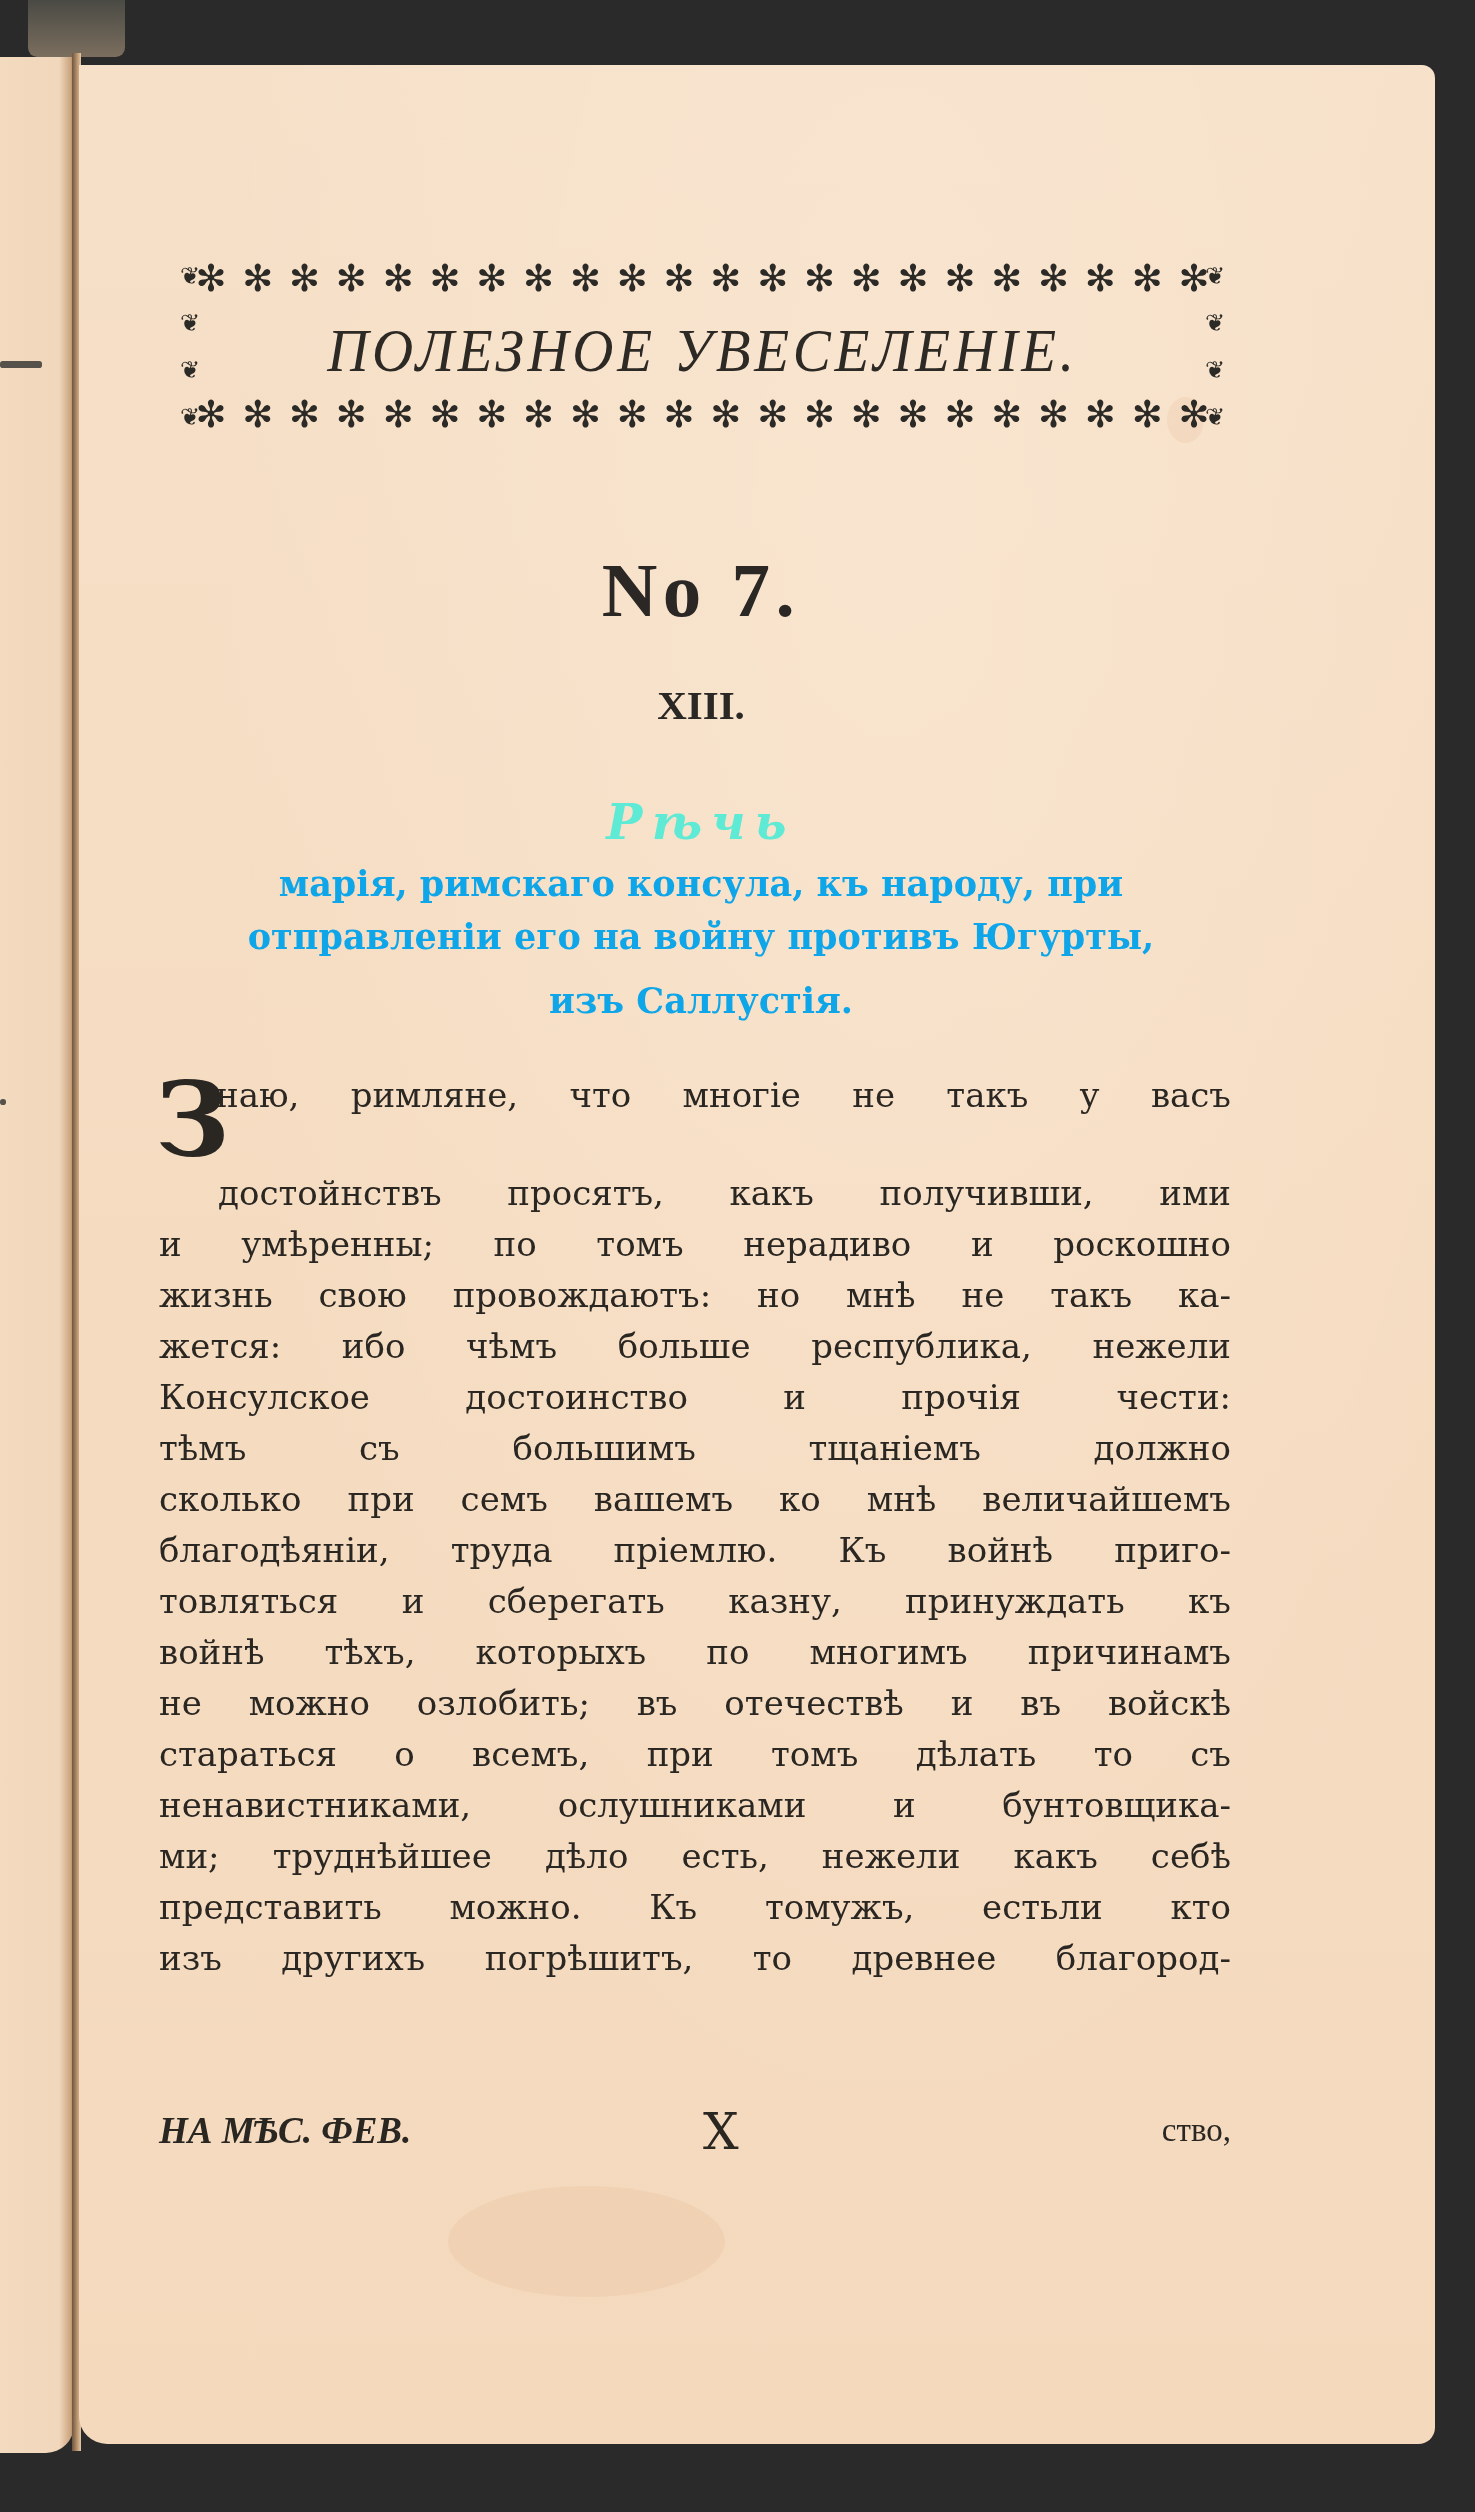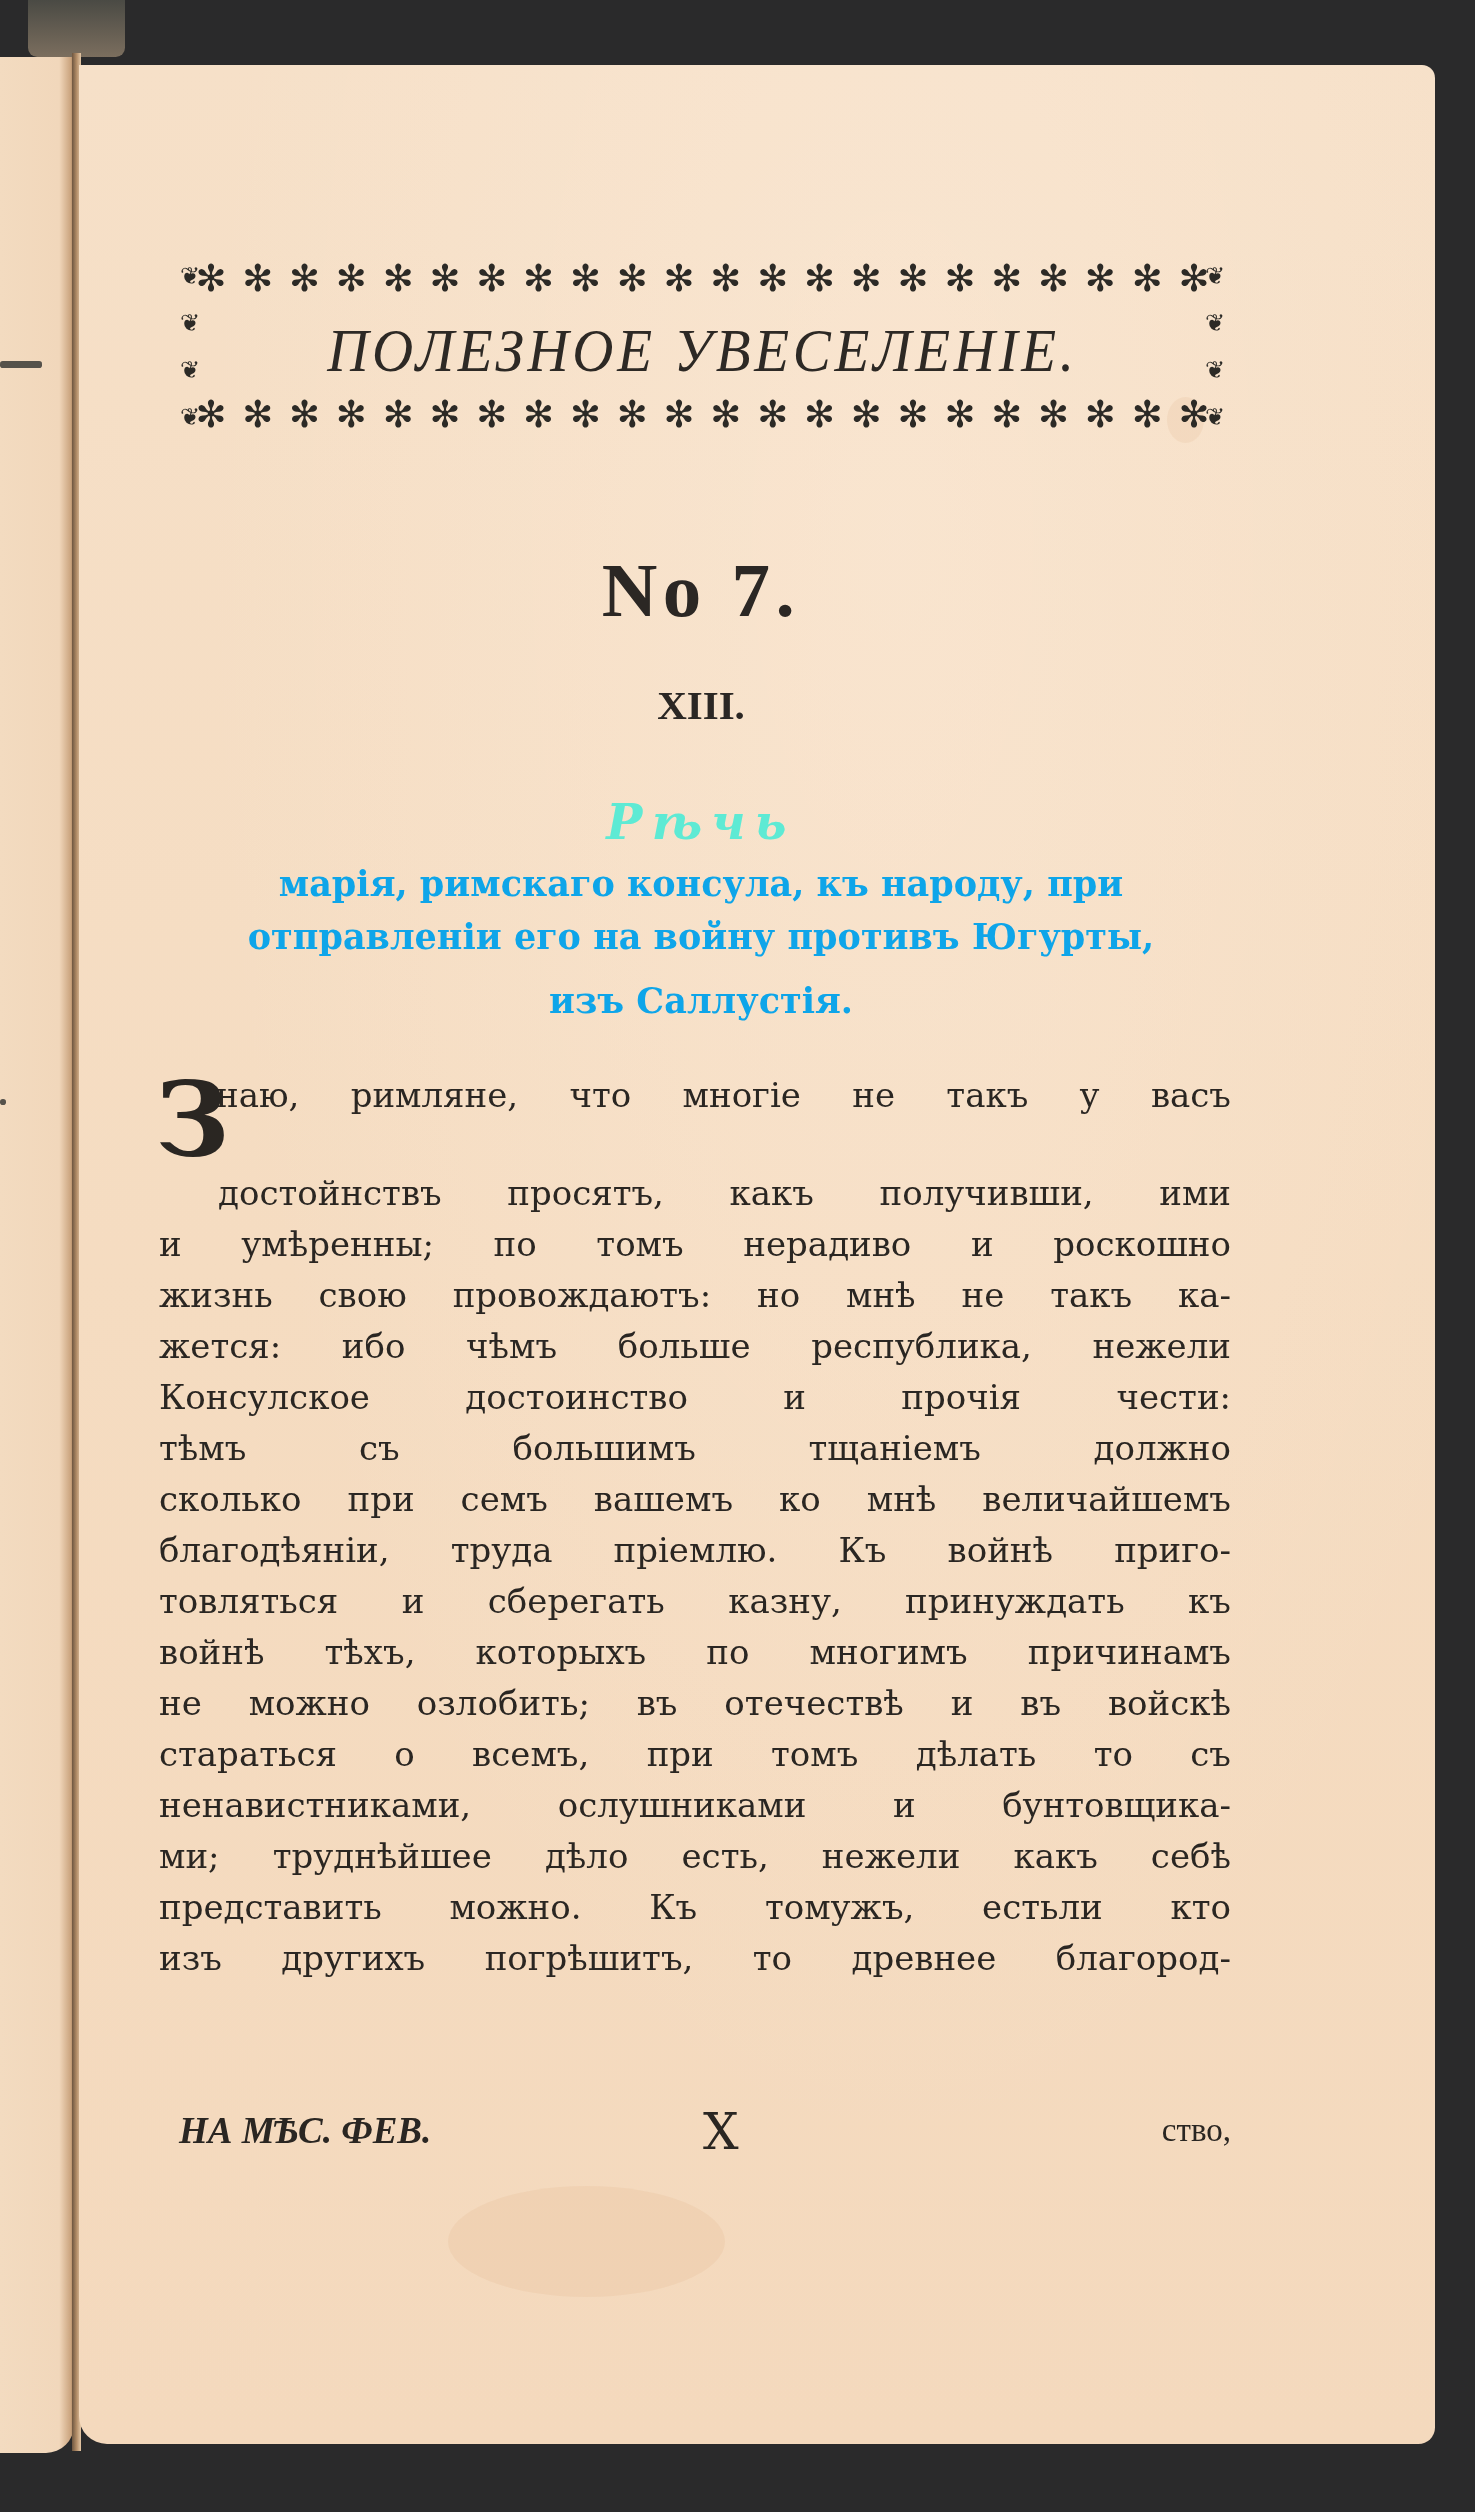--- a/index.html
+++ b/index.html
@@ -86,21 +86,21 @@
   .body-line.indent { padding-left:59px;margin-top:47px; }
   .dropcap {
     position:absolute; left:-3.7px; top:3.7px; font-size:103px; line-height:92px;
     font-family:"DejaVu Serif", serif; font-weight:bold; color:#2a2622;
   }
   .first-line { padding-left:57px; }
   .footer {
     position:absolute; left:159px; top:2103px; width:1072px; height:55px;
     font-size:33px; line-height:55px; color:#2a2622;
   }
-  .footer .signature { position:absolute; left:0; font-weight:bold; font-style:italic; font-family:"Liberation Serif", serif; font-size:37px;margin-left:20px; }
+  .footer .signature { position:absolute; left:0; font-weight:bold; font-style:italic; font-family:"Liberation Serif", serif; font-size:37px; }
   .footer .sheet-mark { position:absolute; left:544px; font-size:50px; top:1.8px; font-family:"DejaVu Serif", serif; }
   .footer .catchword { position:absolute; right:0; font-family:Liberation Serif, serif; }
   .stain { position:absolute; border-radius:50%; background:rgba(210,160,110,.12); }
 </style>
 </head>
 <body>
 
 <div class="top-strip"></div>
 <div class="left-page">
   <div class="left-mark"></div>

